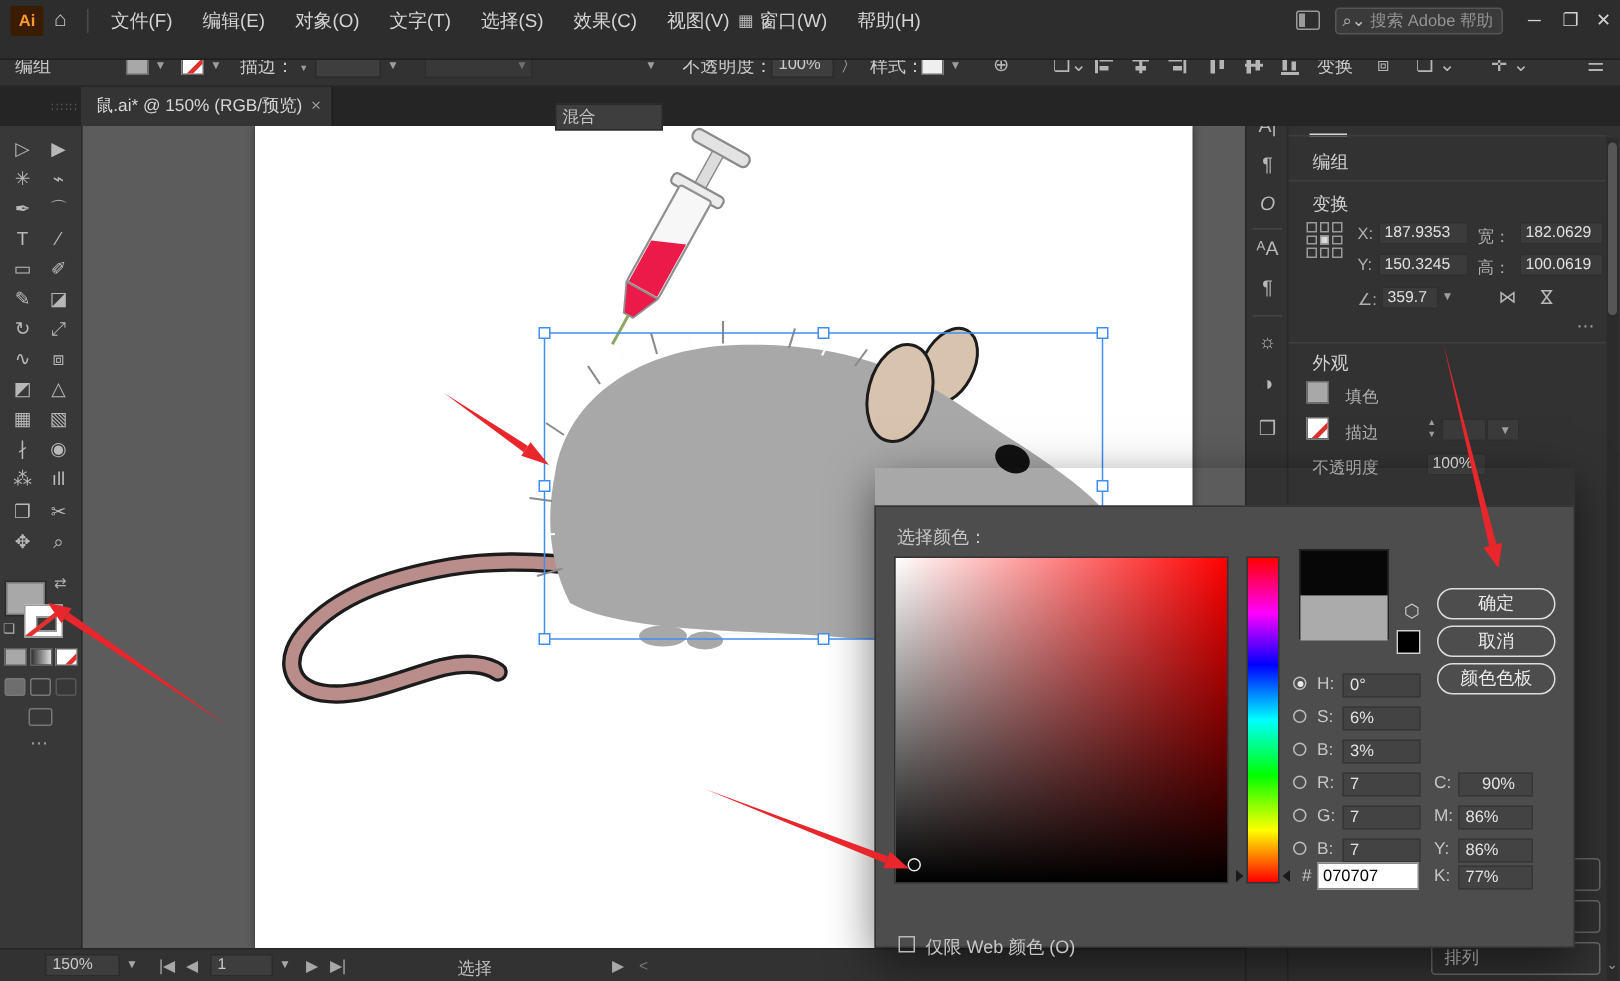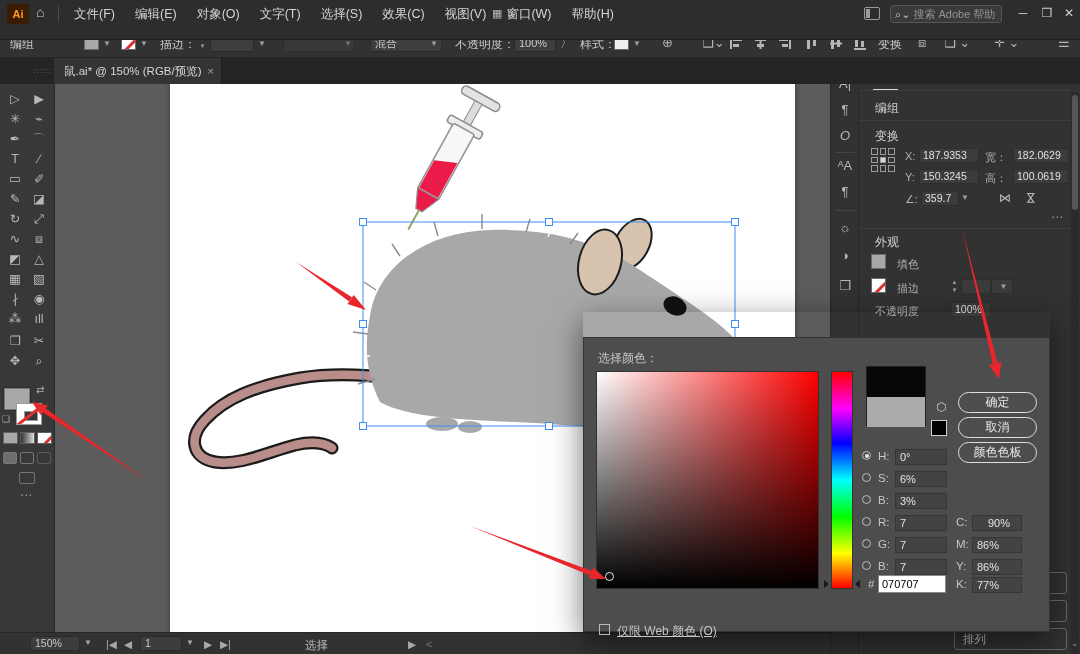--- a/index.html
+++ b/index.html
@@ -135,21 +135,21 @@
     <div class="swatch" style="left:84px;background:#a8a8a8;"></div>
     <span class="chev" style="left:103px;">▼</span>
     <div class="swatch none-sw" style="left:121px;"></div>
     <span class="chev" style="left:140px;">▼</span>
     <span class="cb-label" style="left:160px;">描边：</span>
     <div class="stepper" style="left:197px;">▲<br>▼</div>
     <div class="dd" style="left:210px;width:44px;"></div>
     <span class="chev" style="left:258px;">▼</span>
     <div class="dd" style="left:283px;width:72px;opacity:.55;"></div>
     <span class="chev" style="left:344px;opacity:.55;">▼</span>
-    <div class="dd" style="left:370px;width:72px;"><span>混合</span></div>
+    <div class="dd" style="left:370px;width:72px;margin-top:35px;"><span>混合</span></div>
     <span class="chev" style="left:430px;">▼</span>
     <span class="cb-label" style="left:455px;">不透明度：</span>
     <div class="dd" style="left:514px;width:42px;"><span>100%</span></div>
     <span class="cbic" style="left:560px;">〉</span>
     <span class="cb-label" style="left:580px;">样式：</span>
     <div class="swatch" style="left:614px;background:#efefef;"></div>
     <span class="chev" style="left:633px;">▼</span>
     <span class="cbic" style="left:662px;">⊕</span>
     <span class="cbic" style="left:702px;">❏⌄</span>
     <svg class="alicon" style="left:730px;" width="13" height="12">
@@ -452,21 +452,21 @@
       <div class="fld-row" style="left:372px;top:221px;">
         <span class="flbl">Y:</span>
         <div class="finp" style="left:16px;width:50px;"><span>86%</span></div>
       </div>
       <div class="fld-row" style="left:372px;top:239px;">
         <span class="flbl">K:</span>
         <div class="finp" style="left:16px;width:50px;"><span>77%</span></div>
       </div>
 
       <div class="chk" style="left:15px;top:286px;"></div>
-      <span class="dlg-label" style="left:33px;top:285px;text-decoration:underline;">仅限 Web 颜色 (O)</span>
+      <span class="dlg-label" style="left:33px;top:285px;">仅限 Web 颜色 (O)</span>
     </div>
   </div>
 
   <div class="statusbar">
     <div class="sbinp" style="left:30px;width:50px;"><span>150%</span></div>
     <span class="sb" style="left:84px;font-size:8px;">▼</span>
     <span class="sb" style="left:106px;">|◀</span>
     <span class="sb" style="left:124px;">◀</span>
     <div class="sbinp" style="left:140px;width:42px;"><span>1</span></div>
     <span class="sb" style="left:186px;font-size:8px;">▼</span>

